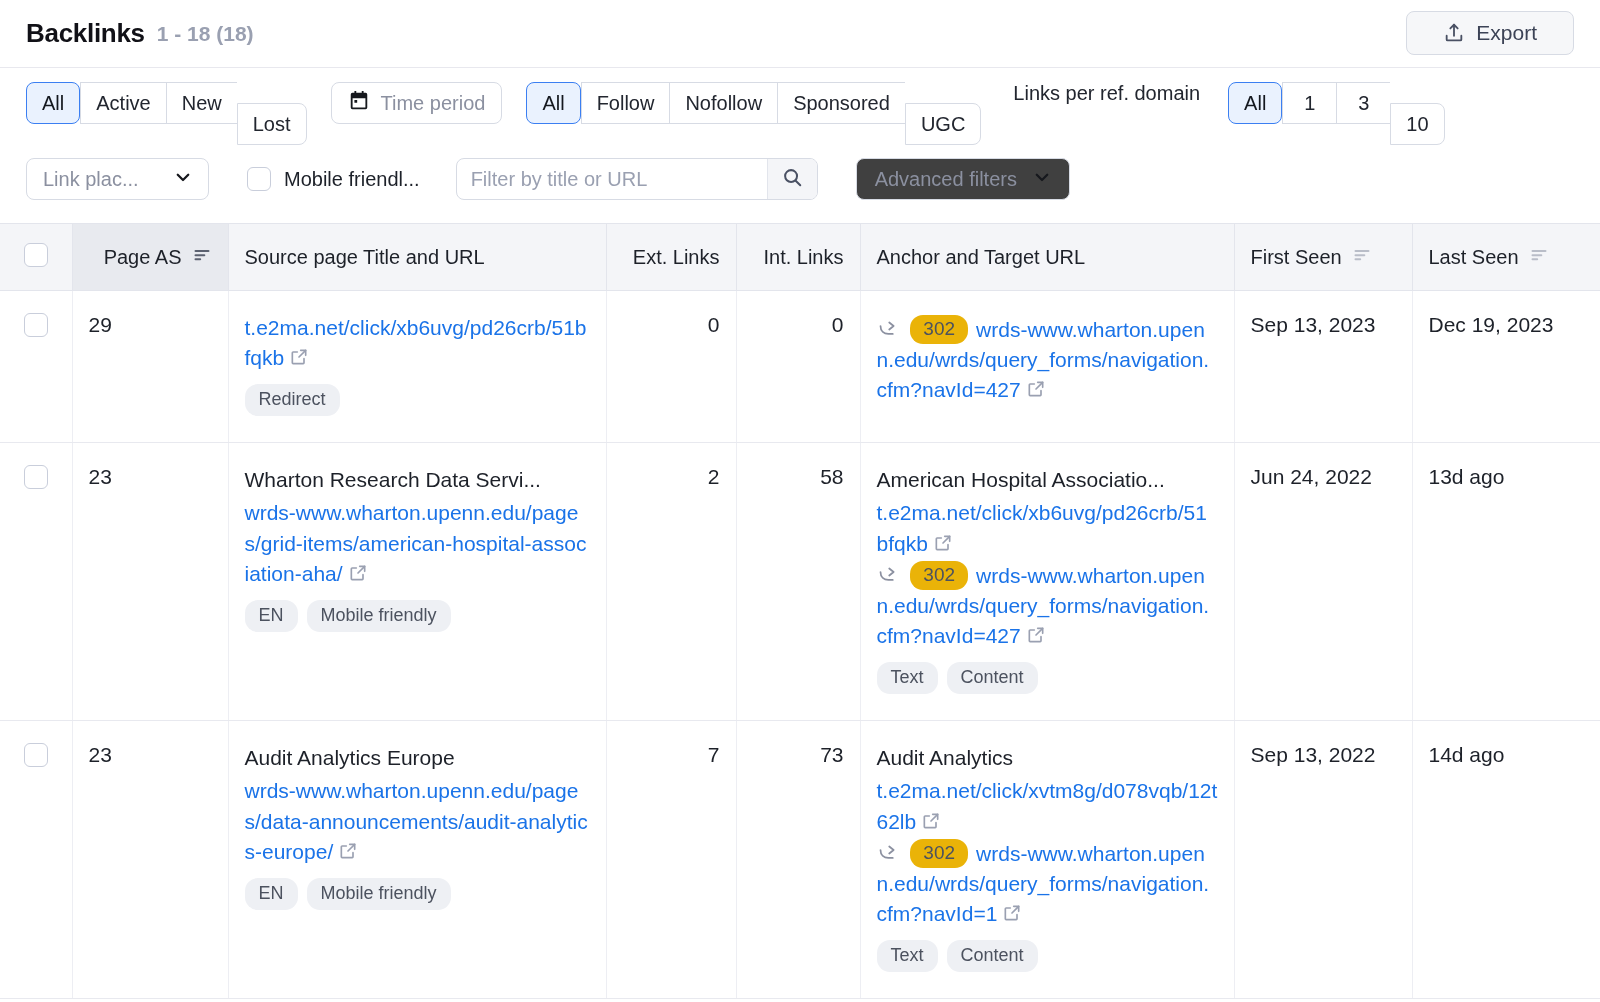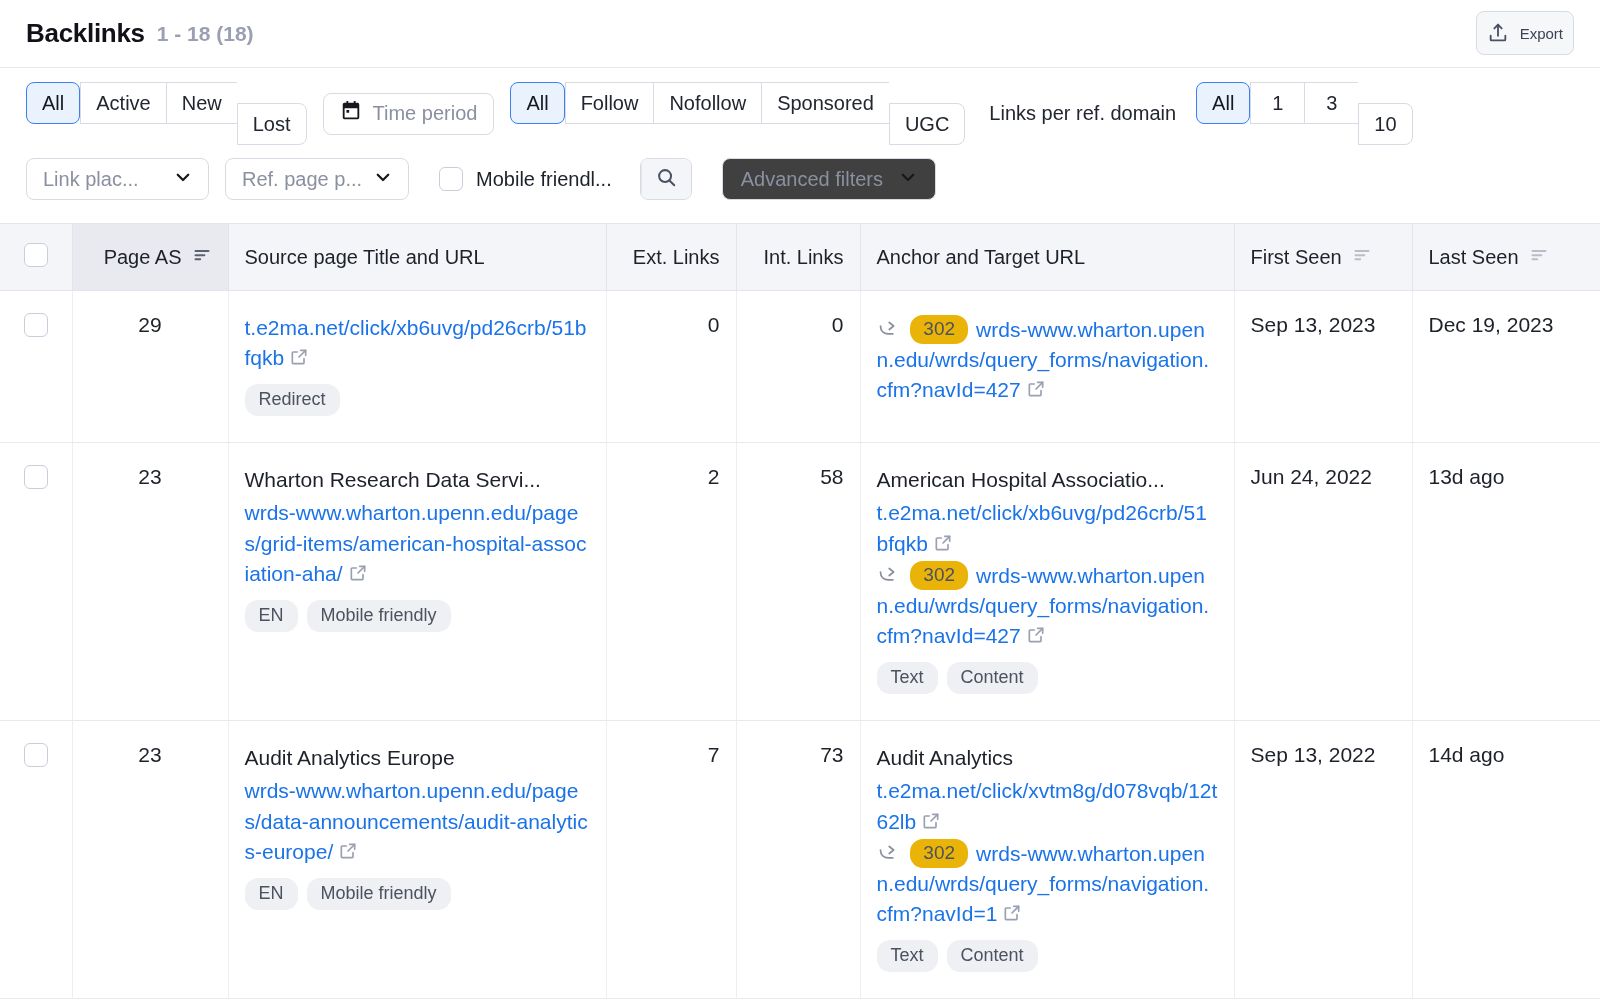--- a/index.html
+++ b/index.html
@@ -31,35 +31,35 @@
     font-size: 21px;
     color: #9aa0b1;
     margin-left: 12px;
     font-weight: 700;
   }
   .export-btn {
     position: absolute;
     right: 26px; top: 11px;
     height: 44px;
     display: flex; align-items: center; gap: 11px;
-    padding: 0 10px;
+    padding: 0 36px;
     border: 1px solid #d7dbe4;
     border-radius: 8px;
     background: #f6f7f9;
-    font-size: 15px;
+    font-size: 21px;
     color: #3c4356;
     cursor: pointer;
   }
   .export-btn svg { display:block; }
 
   
   .filters { padding: 14px 26px 10px 26px; }
   .filter-row {
-    display: flex; align-items: center;
-    gap: 16px;
+    display: flex; 
+    gap: 24px;
     margin-bottom: 13px;
   }
   .seg-group { display: flex; }
   .seg {
     height: 42px;
     min-width: 54px;
     padding: 0 15px;
     display: flex; align-items: center; justify-content: center;
     border: 1px solid #d7dbe4;
     border-right-width: 0;
@@ -193,21 +193,21 @@
 
   table.bl tbody td {
     border-bottom: 1px solid #e8e9ef;
     border-right: 1px solid #edeef3;
     padding: 22px 16px 26px 16px;
     vertical-align: top;
     font-size: 21px;
     color: #1d2129;
   }
   td.c-check { text-align: center; padding-top: 24px; }
-  td.c-as    { text-align: center; margin-top: 8px; }
+  td.c-as    { text-align: left; margin-top: 8px; }
   td.c-ext, td.c-int { text-align: right; }
   td.c-last  { border-right: 0; }
 
   .cell-title {
     font-size: 21px;
     color: #1d2129;
     line-height: 1.42;
     margin-bottom: 3px;
   }
   a.url {
@@ -299,35 +299,28 @@
 
   <div class="filter-row">
     <div class="dd-btn">
       <span>Link plac...</span>
       <span>
         <svg width="18" height="18" viewBox="0 0 24 24" fill="none" stroke="#16181d" stroke-width="3" stroke-linecap="round" stroke-linejoin="round">
             <path d="M5 9l7 7 7-7"></path>
           </svg>
       </span>
     </div>
-    <div class="dd-btn">
-      <span>Ref. page p...</span>
-      <span>
-        <svg width="18" height="18" viewBox="0 0 24 24" fill="none" stroke="#16181d" stroke-width="3" stroke-linecap="round" stroke-linejoin="round">
-            <path d="M5 9l7 7 7-7"></path>
-          </svg>
-      </span>
-    </div>
 
     <label class="chk-wrap">
       <span class="chk"></span>
       <span class="chk-label">Mobile friendl...</span>
     </label>
 
     <div class="search-wrap">
+      <input class="search-input" type="text" placeholder="Filter by title or URL" style="">
       <div class="search-go">
         <span>
           <svg width="22" height="22" viewBox="0 0 24 24" fill="none" stroke="#4a5164" stroke-width="2.2" stroke-linecap="round">
               <circle cx="11" cy="11" r="6.5"></circle>
               <path d="M16 16l5 5"></path>
             </svg>
         </span>
       </div>
     </div>
 

